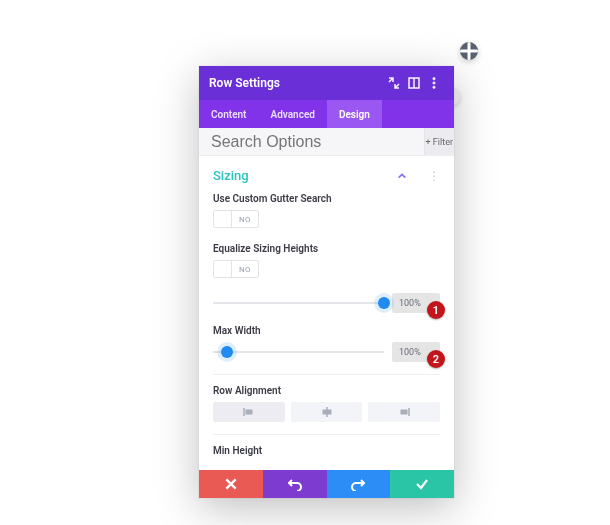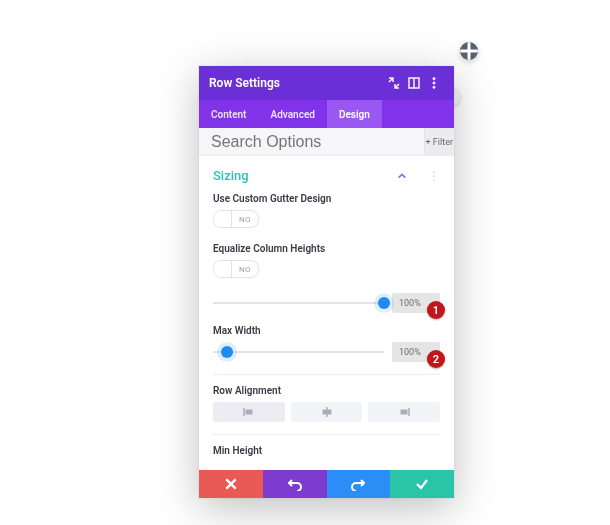--- a/index.html
+++ b/index.html
@@ -63,21 +63,21 @@
 
   .sec-head { display:flex; align-items:center; margin-bottom:10px;gap:19px; }
   .sec-title { color:#2ac2bd; font-size:13px; font-weight:500; flex:1; }
   .sec-caret { width:14px; height:14px; display:flex; align-items:center; justify-content:center; cursor:pointer; }
   .sec-caret svg { width:10px; height:10px; stroke:#8a6ff0; fill:none; stroke-width:2; }
   .sec-more { width:12px; text-align:center; color:#c7c7cf; cursor:pointer; font-size:12px; line-height:8px; }
 
   .field { margin-bottom:12px; }
   .field-label { font-size:10px; color:#3b3b46; font-weight:600; margin-bottom:6px; }
   .toggle {
-    display:inline-flex; align-items:center; border:1px solid #e2e2e8; border-radius:8px;
+    display:inline-flex; align-items:center; border:1px solid #e2e2e8; border-radius:2px;
     height:18px; overflow:hidden; cursor:pointer;
   }
   .toggle .box { width:18px; height:100%; background:#fff; border-right:1px solid #e2e2e8; }
   .toggle .lbl { font-size:8px; color:#9aa0ad; padding:0 7px; letter-spacing:.3px; }
 
   .slider-row { display:flex; align-items:center; gap:8px; position:relative; }
   .slider {
     flex:1; height:18px; position:relative; cursor:pointer;
   }
   .slider .track {
@@ -186,29 +186,29 @@
           <div class="sec-title">Sizing</div>
           <div class="sec-caret">
             <svg viewBox="0 0 12 12">
                 <path d="M2 8 L6 4 L10 8"></path>
               </svg>
           </div>
           <div class="sec-more">⋮</div>
         </div>
 
         <div class="field">
-          <div class="field-label">Use Custom Gutter Design</div>
+          <div class="field-label">Use Custom Gutter Search</div>
           <div class="toggle">
             <div class="box"></div>
             <div class="lbl">NO</div>
           </div>
         </div>
 
         <div class="field">
-          <div class="field-label">Equalize Column Heights</div>
+          <div class="field-label">Equalize Sizing Heights</div>
           <div class="toggle">
             <div class="box"></div>
             <div class="lbl">NO</div>
           </div>
         </div>
 
         <div class="field" style="position:relative;">
           <div class="slider-row">
             <div class="slider">
               <div class="track"></div>

